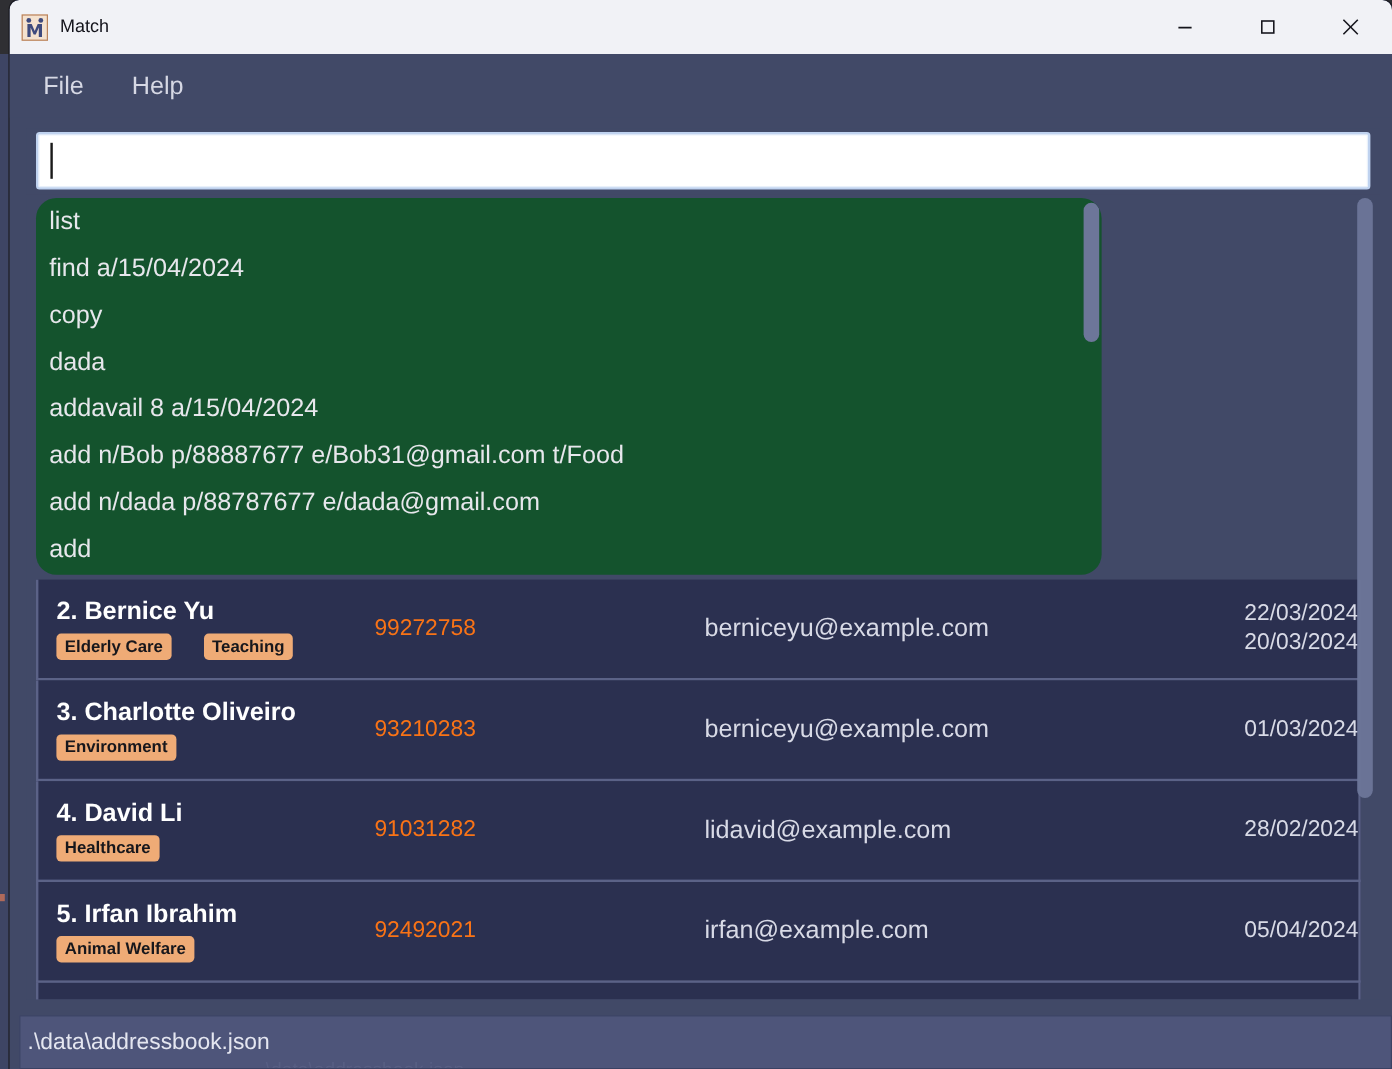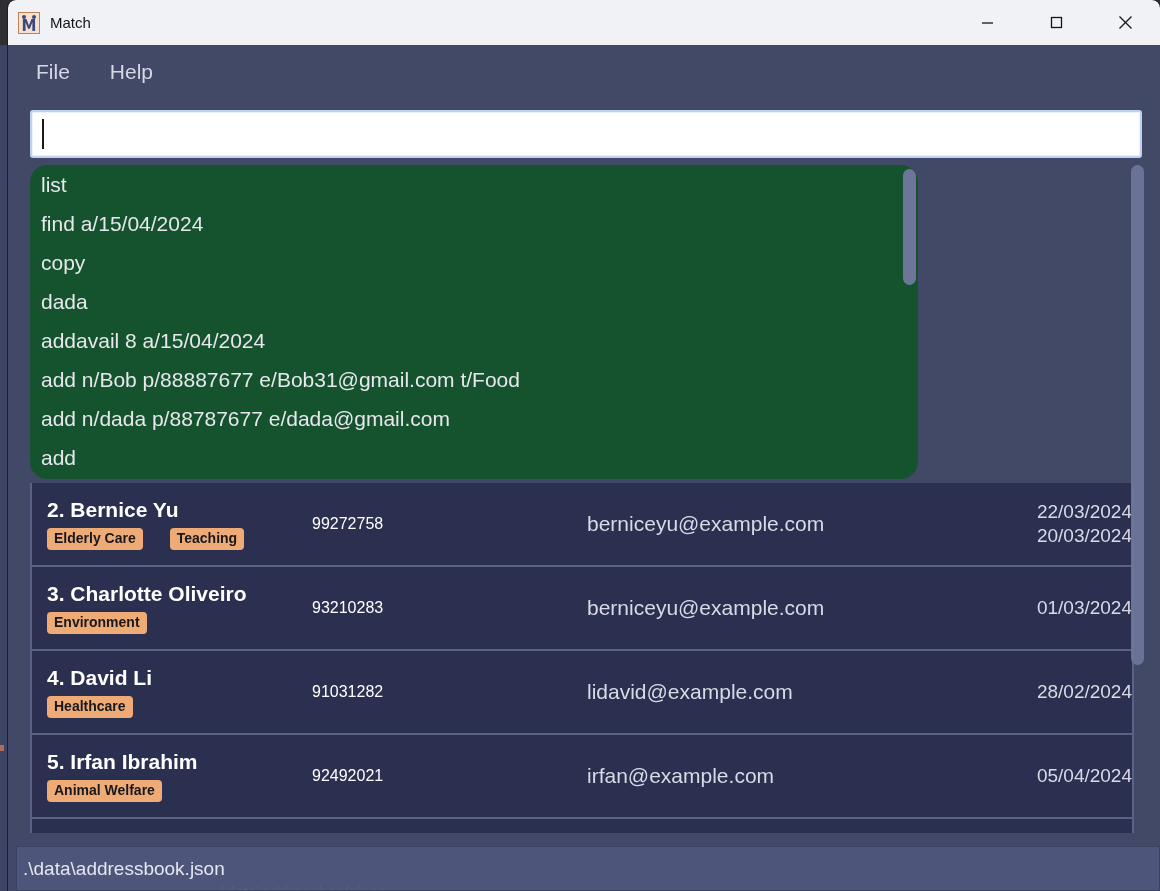--- a/index.html
+++ b/index.html
@@ -251,22 +251,22 @@
     color: #17171c;
     font-size: 14px;
     padding: 3px 7px 4px 7px;
     border-radius: 4px;
     font-family: "Liberation Sans", sans-serif;
     white-space: nowrap;
     line-height: 1.1;
   }
   .col-phone {
     width: 275px;
-    font-size: 16px;
-    color: #ffffff;
+    font-size: 19px;
+    color: #f97316;
     font-family: "Liberation Sans", sans-serif;
   }
   .col-email {
     width: 275px;
     font-size: 21px;
     color: #d8dae6;
     font-family: "Liberation Sans", sans-serif;
   }
   .col-dates {
     flex: 1;

